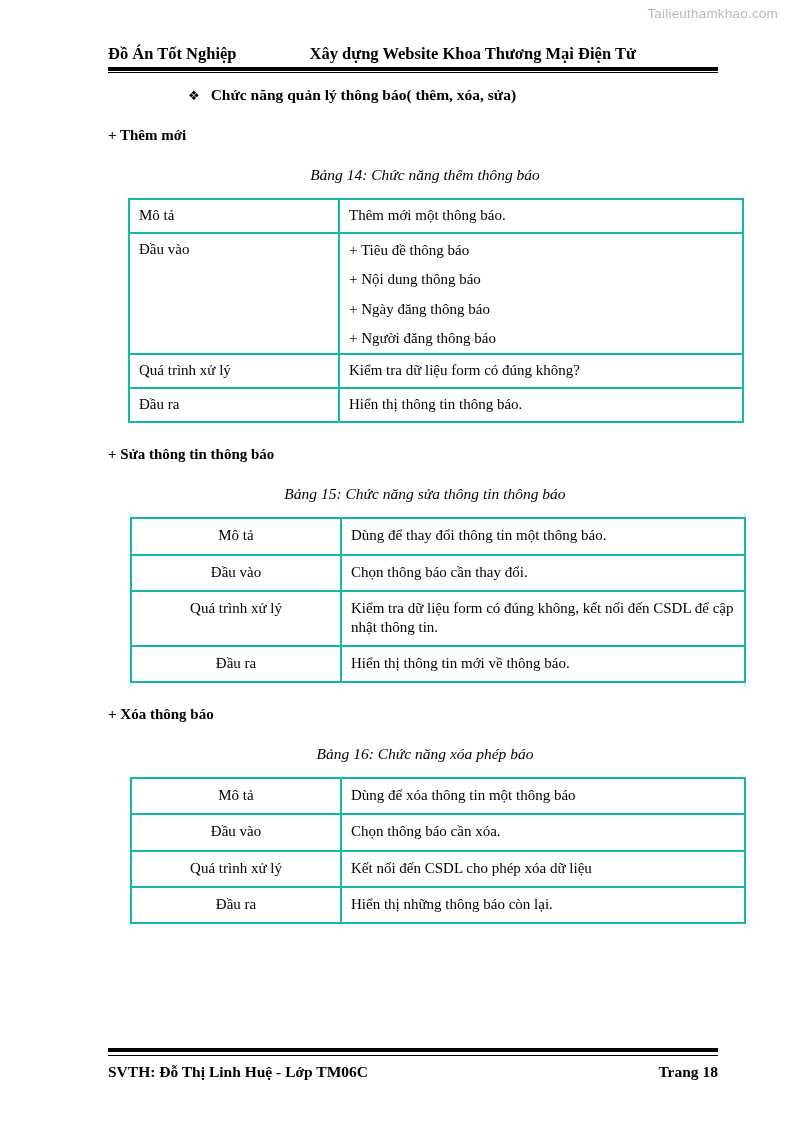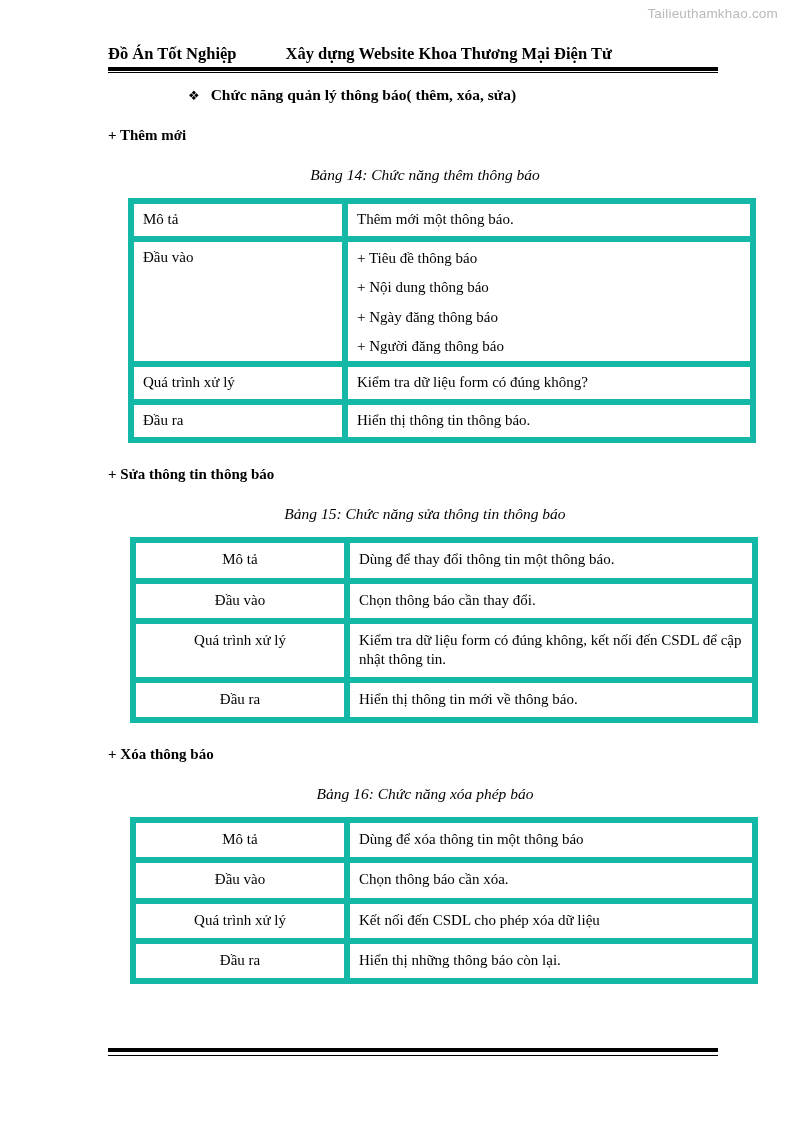--- a/index.html
+++ b/index.html
@@ -34,20 +34,21 @@
 
   
   .doc-header {
     position: absolute;
     top: 44px;
     left: 108px;
     width: 610px;
     display: flex;
     align-items: baseline;
     justify-content: flex-start;
+    gap: 24px;
   }
   .doc-header .hdr-left {
     font-weight: bold;
     font-size: 16.5px;
     white-space: nowrap;
   }
   .doc-header .hdr-right {
     font-weight: bold;
     font-size: 16.5px;
     white-space: nowrap;
@@ -108,21 +109,21 @@
     padding-left: 24px;
   }
 
   table.spec {
     border-collapse: collapse;
     table-layout: fixed;
     font-size: 15px;
     margin-top: 14px;
   }
   table.spec td {
-    border: 6px solid #14b8a6;
+    border: 2px solid #14b8a6;
     padding: 6px 9px 7px 9px;
     vertical-align: top;
     line-height: 1.28;
   }
   table.spec td.col-label { width: 190px; }
   table.spec td.col-value { width: 384px; }
 
   
   #table-14 { margin-left: 20px; width: 575px; }
   #table-14 td.col-label { text-align: left; }
@@ -264,14 +265,18 @@
           <td class="col-label">Đầu ra</td>
           <td class="col-value">Hiển thị những thông báo còn lại.</td>
         </tr>
       </tbody>
     </table>
 
   </div>
 
   <div class="footer-rule"></div>
   <div class="footer-rule-thin"></div>
+  <div class="doc-footer">
+    <span>SVTH: Đỗ Thị Linh Huệ - Lớp TM06C</span>
+    <span>Trang 18</span>
+  </div>
 
 </div>
 
 </body></html>

